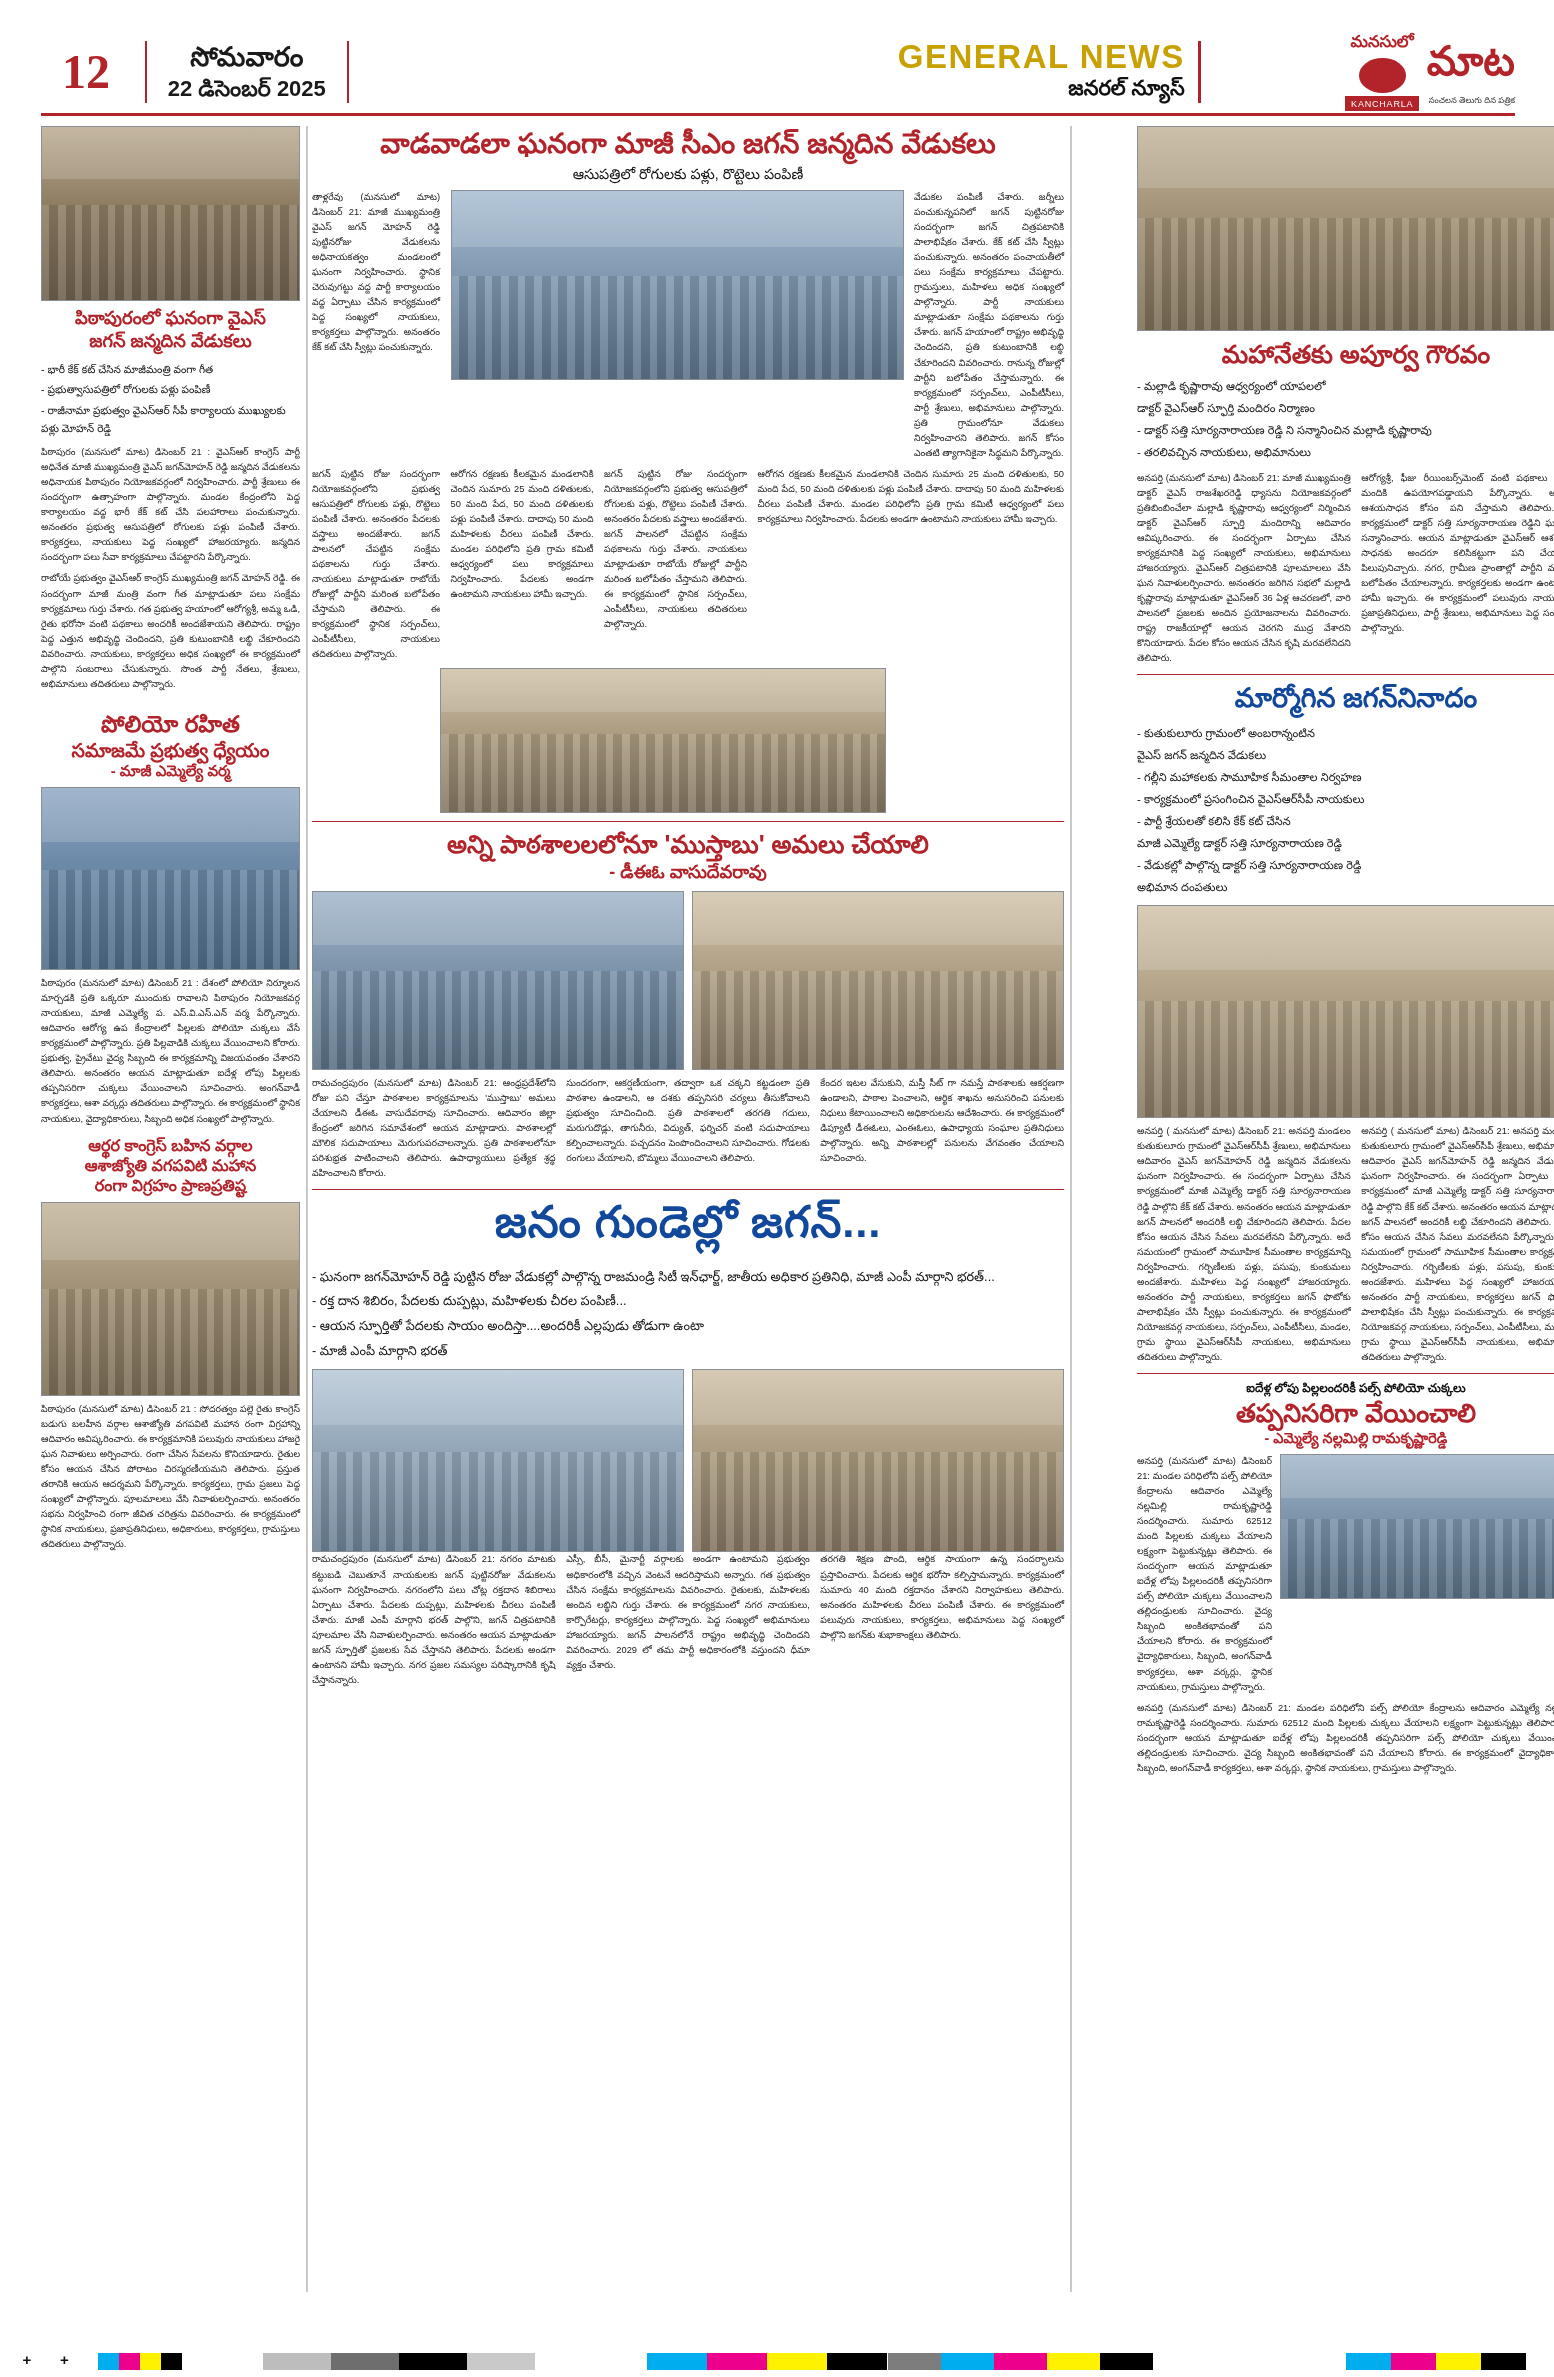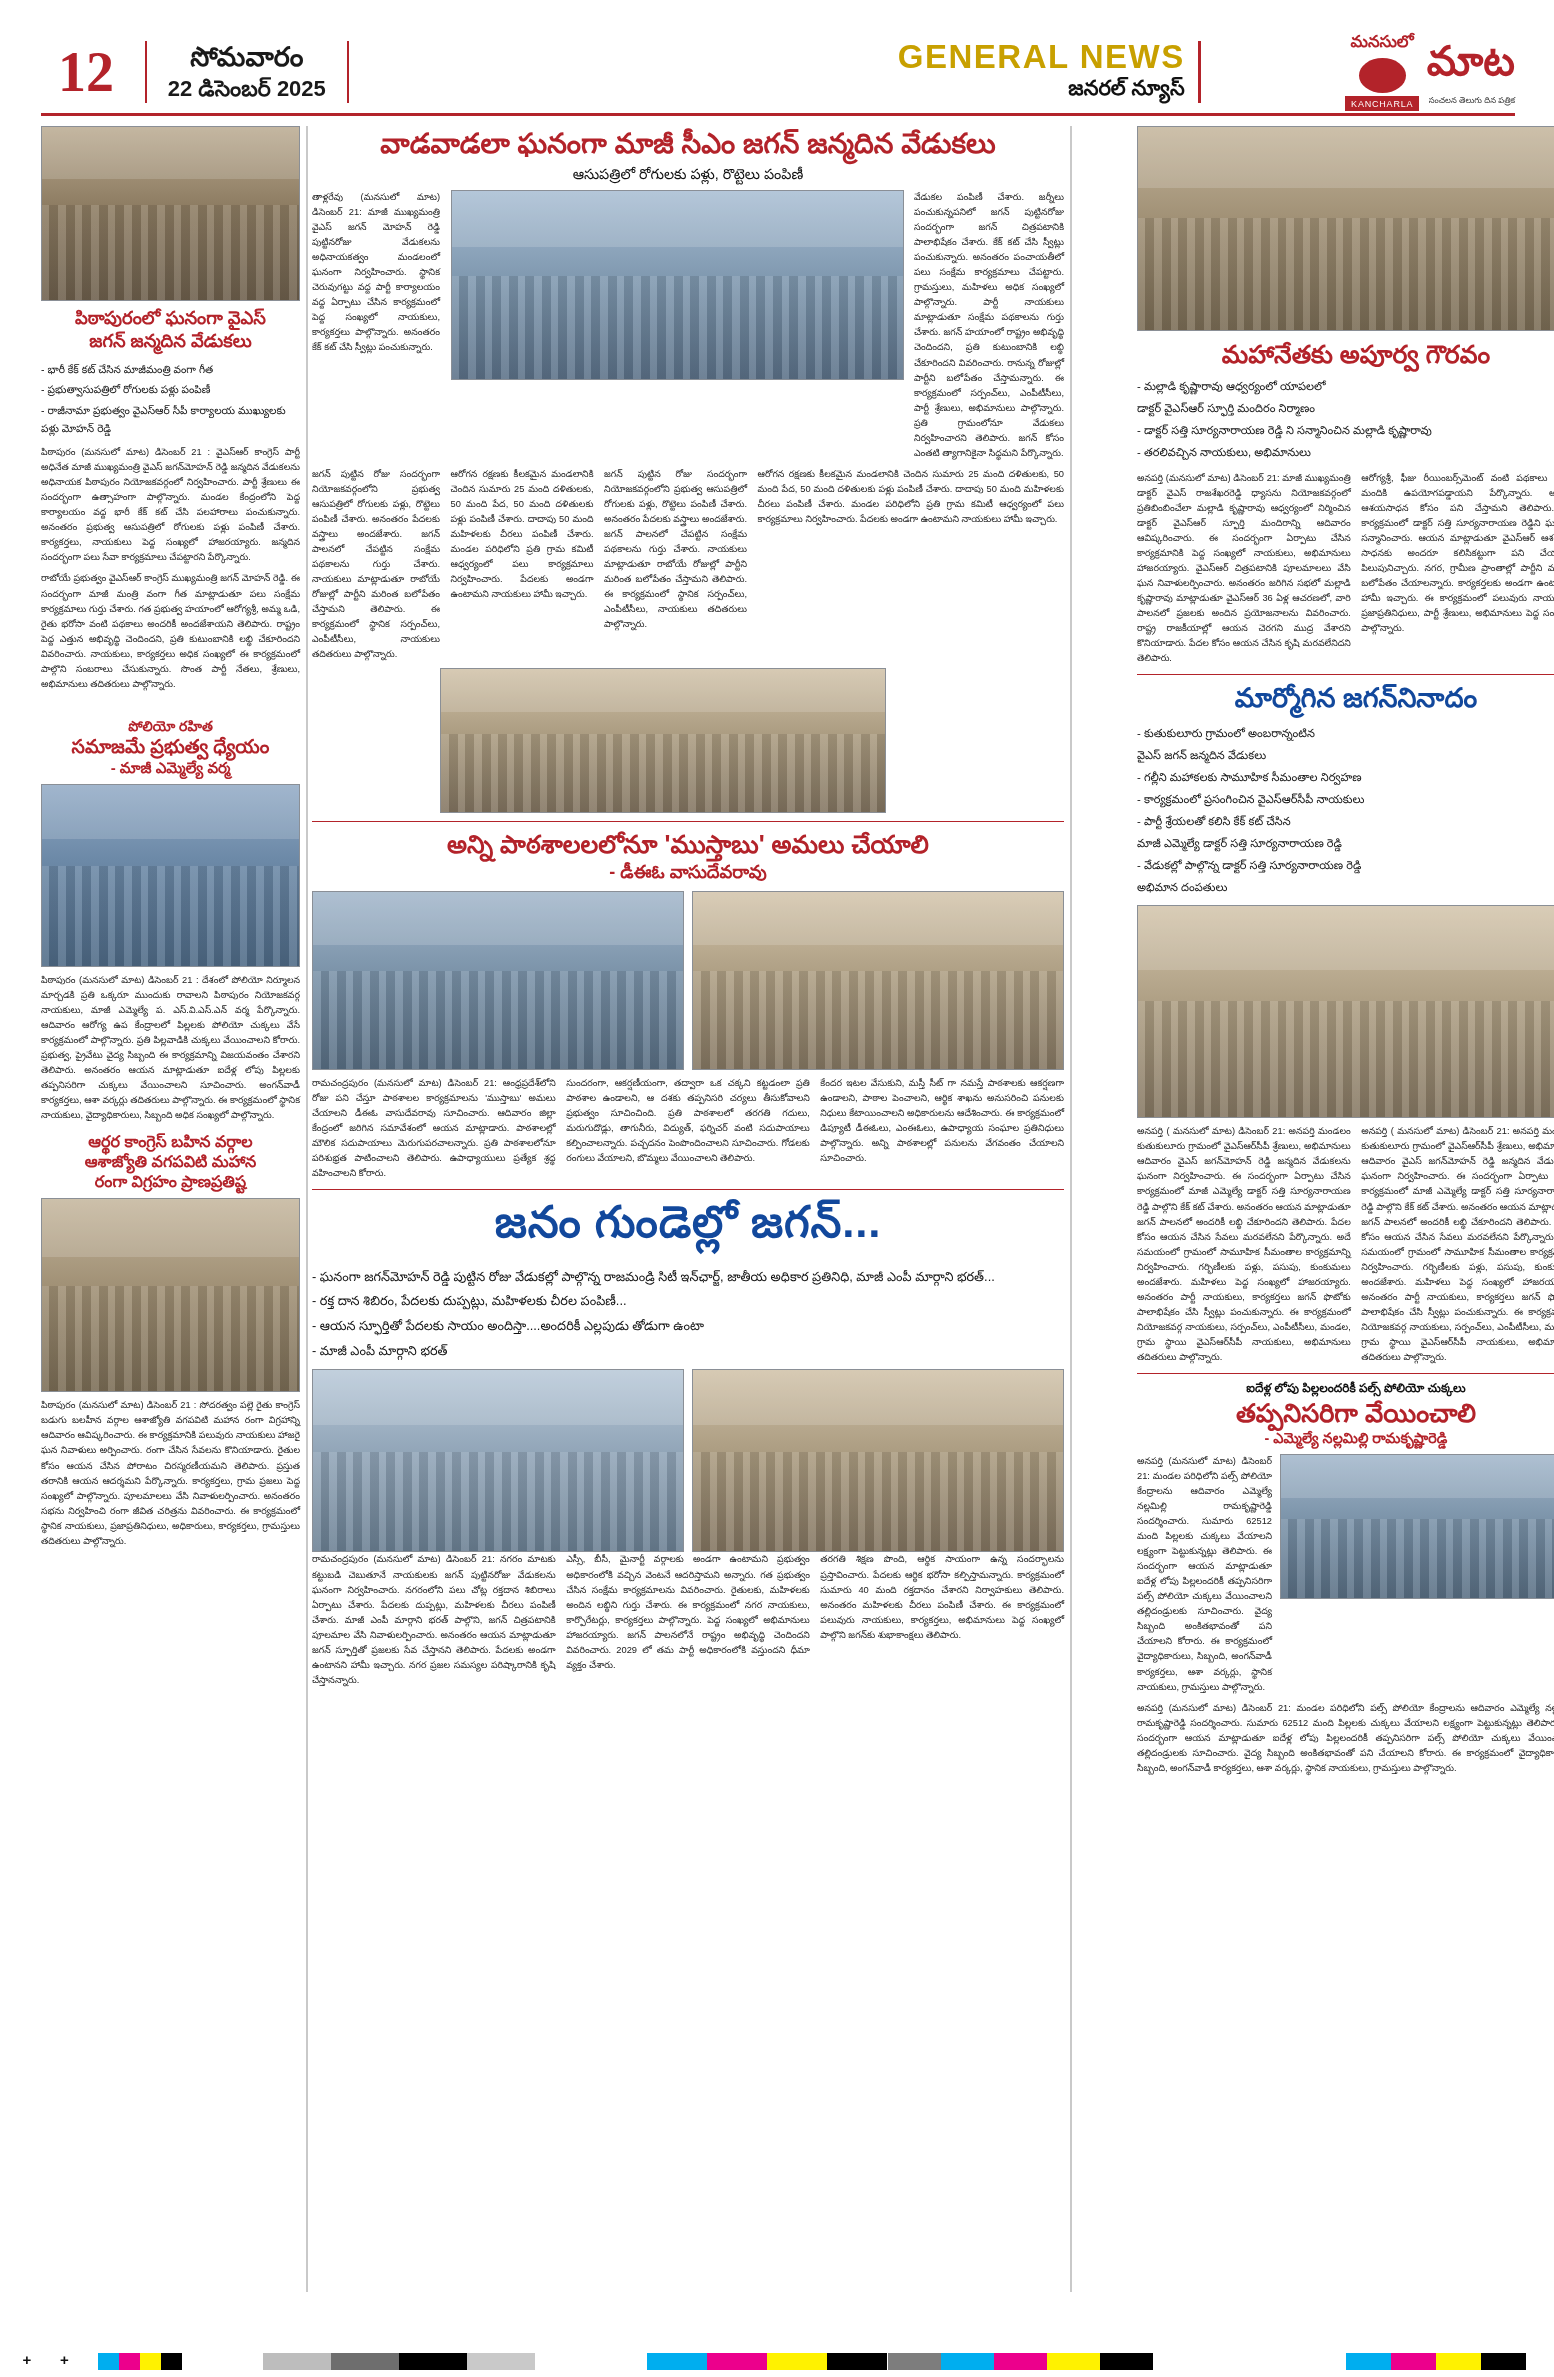--- a/index.html
+++ b/index.html
@@ -4,21 +4,21 @@
 <style>
   html,body{margin:0;padding:0;background:#d8d8d8;}
   body{font-family:"Liberation Sans", sans-serif;}
   .page{
     width:1555px;height:2377px;background:#ffffff;position:relative;
     box-sizing:border-box;overflow:hidden;
   }
   
   .masthead{position:absolute;left:41px;top:30px;width:1474px;height:83px;
     border-bottom:3px solid #b3232a;display:flex;align-items:center;}
-  .pagenum{font-size:56px;font-weight:bold;color:#b3232a;width:90px;text-align:center;
+  .pagenum{font-size:48px;font-weight:bold;color:#b3232a;width:90px;text-align:center;
     font-family:"Liberation Serif",serif;}
   .vline{width:2.3px;height:62px;background:#b3232a;margin:0 13.5px;}
   .dateblk{width:173px;text-align:center;line-height:1.3;}
   .dateblk .d1{font-size:27px;color:#1a1a1a;font-weight:bold;}
   .dateblk .d2{font-size:22px;color:#1a1a1a;font-weight:bold;}
   .genblk{flex:1;text-align:right;}
   .genblk .g1{font-size:33px;color:#c8a000;font-weight:bold;letter-spacing:1.5px;}
   .genblk .g2{font-size:21px;color:#111;font-weight:bold;}
   .logo{width:301px;height:75px;position:relative;display:flex;align-items:center;justify-content:flex-end;}
   .logo .lg-top{font-size:16.5px;color:#b3232a;font-weight:bold;}
@@ -115,21 +115,21 @@
       <div class="head-red h-mid" style="font-size:18px;margin-top:6px;">పిఠాపురంలో ఘ‌నంగా వైఎస్</div>
       <div class="head-red h-mid" style="font-size:18px;">జగన్ జ‌న్మ‌దిన వేడుక‌లు</div>
       <div class="bullets" style="margin-top:7.5px;font-size:10.5px;">
         <div>- భారీ కేక్ క‌ట్ చేసిన మాజీమంత్రి వంగా గీత‌</div>
         <div>- ప్ర‌భుత్వాసుప‌త్రిలో రోగుల‌కు ప‌ళ్లు పంపిణీ</div>
         <div>- రాజీనామా ప్ర‌భుత్వం వైఎస్ఆర్ సీపీ కార్యాలయ‌ ముఖ్యుల‌కు ప‌ళ్లు మోహ‌న్ రెడ్డి</div>
       </div>
       <div class="body-text" style="margin-top:7.5px;">పిఠాపురం (మ‌న‌సులో మాట‌) డిసెంబ‌ర్ 21 : వైఎస్ఆర్ కాంగ్రెస్ పార్టీ అధినేత మాజీ ముఖ్యమంత్రి వైఎస్ జగన్‌మోహ‌న్ రెడ్డి జ‌న్మ‌దిన వేడుక‌ల‌ను అధినాయ‌క పిఠాపురం నియోజ‌క‌వ‌ర్గంలో నిర్వ‌హించారు. పార్టీ శ్రేణులు ఈ సంద‌ర్భంగా ఉత్సాహంగా పాల్గొన్నారు. మండ‌ల కేంద్రంలోని పెద్ద కార్యాల‌యం వ‌ద్ద భారీ కేక్ క‌ట్ చేసి ప‌ల‌హారాలు పంచుకున్నారు. అనంత‌రం ప్ర‌భుత్వ ఆసుప‌త్రిలో రోగుల‌కు ప‌ళ్లు పంపిణీ చేశారు. కార్య‌క‌ర్త‌లు, నాయ‌కులు పెద్ద సంఖ్య‌లో హాజ‌ర‌య్యారు. జ‌న్మ‌దిన సంద‌ర్భంగా ప‌లు సేవా కార్య‌క్ర‌మాలు చేప‌ట్టార‌ని పేర్కొన్నారు.</div>
       <div class="body-text" style="margin-top:6px;">రాబోయే ప్ర‌భుత్వం వైఎస్ఆర్ కాంగ్రెస్ ముఖ్య‌మంత్రి జ‌గ‌న్ మోహ‌న్ రెడ్డి. ఈ సంద‌ర్భంగా మాజీ మంత్రి వంగా గీత మాట్లాడుతూ ప‌లు సంక్షేమ కార్య‌క్ర‌మాలు గుర్తు చేశారు. గ‌త ప్ర‌భుత్వ హ‌యాంలో ఆరోగ్యశ్రీ, అమ్మ ఒడి, రైతు భ‌రోసా వంటి ప‌థ‌కాలు అంద‌రికీ అంద‌జేశాయ‌ని తెలిపారు. రాష్ట్రం పెద్ద ఎత్తున అభివృద్ధి చెందింద‌ని, ప్ర‌తి కుటుంబానికి ల‌బ్ధి చేకూరింద‌ని వివ‌రించారు. నాయ‌కులు, కార్య‌క‌ర్త‌లు అధిక సంఖ్య‌లో ఈ కార్య‌క్ర‌మంలో పాల్గొని సంబ‌రాలు చేసుకున్నారు. సొంత పార్టీ నేత‌లు, శ్రేణులు, అభిమానులు త‌దిత‌రులు పాల్గొన్నారు.</div>
 
-      <div class="head-red" style="font-size:14px;margin-top:26px;">పోలియో ర‌హిత‌</div>
+      <div class="head-red" style="font-size:23px;margin-top:18px;">పోలియో ర‌హిత‌</div>
       <div class="head-red" style="font-size:19px;">స‌మాజ‌మే ప్ర‌భుత్వ ధ్యేయం</div>
       <div class="head-red" style="font-size:15px;">- మాజీ ఎమ్మెల్యే వ‌ర్మ</div>
       <div class="photo ph2" style="height:181px;margin-top:6px;">
         <div class="ph-band"></div>
           <div class="figrow"></div>
       </div>
       <div class="body-text" style="margin-top:6px;">పిఠాపురం (మ‌న‌సులో మాట‌) డిసెంబ‌ర్ 21 : దేశంలో పోలియో నిర్మూల‌న మార్చ‌డ‌కి ప్ర‌తి ఒక్క‌రూ ముందుకు రావాల‌ని పిఠాపురం నియోజ‌క‌వ‌ర్గ నాయ‌కులు, మాజీ ఎమ్మెల్యే ప‌. ఎస్.వి.ఎస్.ఎన్ వ‌ర్మ పేర్కొన్నారు. ఆదివారం ఆరోగ్య ఉప కేంద్రాల‌లో పిల్ల‌ల‌కు పోలియో చుక్క‌లు వేసే కార్య‌క్ర‌మంలో పాల్గొన్నారు. ప్ర‌తి పిల్ల‌వాడికి చుక్క‌లు వేయించాల‌ని కోరారు. ప్ర‌భుత్వ‌, ప్రైవేటు వైద్య సిబ్బంది ఈ కార్య‌క్ర‌మాన్ని విజ‌య‌వంతం చేశార‌ని తెలిపారు. అనంత‌రం ఆయ‌న మాట్లాడుతూ ఐదేళ్ల లోపు పిల్ల‌ల‌కు త‌ప్ప‌నిస‌రిగా చుక్క‌లు వేయించాల‌ని సూచించారు. అంగ‌న్‌వాడీ కార్య‌క‌ర్త‌లు, ఆశా వ‌ర్క‌ర్లు త‌దిత‌రులు పాల్గొన్నారు. ఈ కార్య‌క్ర‌మంలో స్థానిక నాయ‌కులు, వైద్యాధికారులు, సిబ్బంది అధిక సంఖ్య‌లో పాల్గొన్నారు.</div>
 
       <div class="head-red" style="font-size:16px;margin-top:9px;">ఆర్థ‌ర కాంగ్రెస్ బ‌హిన వ‌ర్గాల</div>
       <div class="head-red" style="font-size:16px;">ఆశాజ్యోతి వ‌గ‌ప‌విటి మ‌హాన</div>

